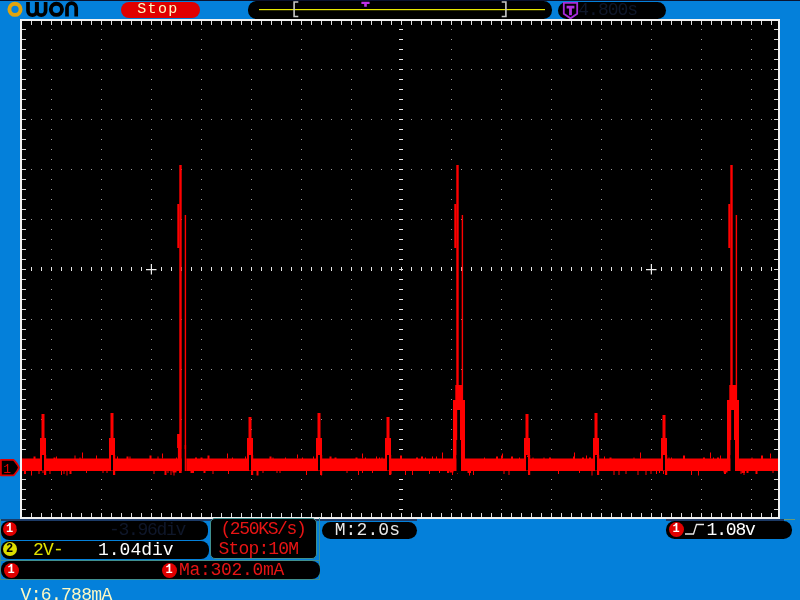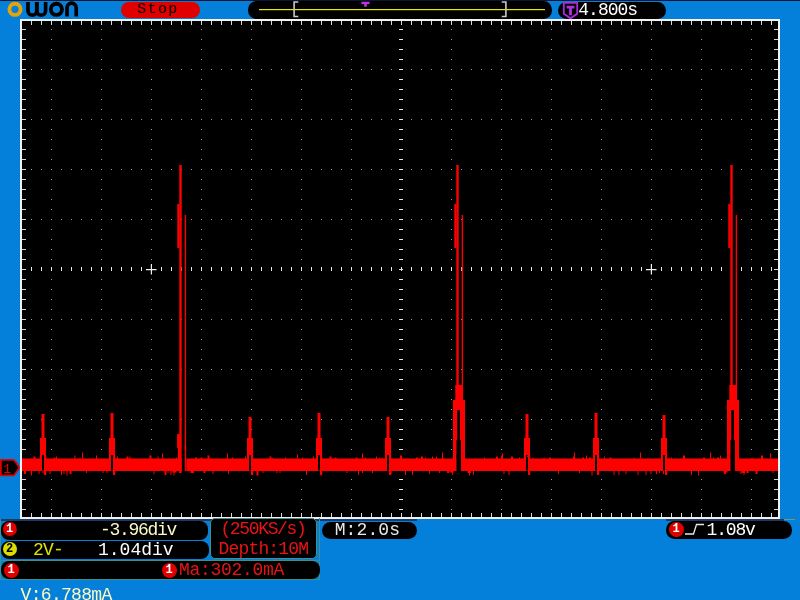--- a/index.html
+++ b/index.html
@@ -12,36 +12,36 @@
 
 <svg class="abs" style="left:0;top:0" width="90" height="20" viewBox="0 0 90 20">
   <circle cx="15" cy="9.3" r="5.6" fill="none" stroke="#e2a40e" stroke-width="3.9"></circle>
   <path d="M28,2 V10.8 a4.4,4.4 0 0 0 8.8,0 V2" fill="none" stroke="#000" stroke-width="3.7"></path>
   <path d="M36.8,2 V10.8 a4.4,4.4 0 0 0 8.8,0 V2" fill="none" stroke="#000" stroke-width="3.7"></path>
   <circle cx="56.4" cy="9.3" r="5.6" fill="none" stroke="#000" stroke-width="3.9"></circle>
   <path d="M67,16.6 V7.8 a4.6,4.6 0 0 1 9.2,0 V16.6" fill="none" stroke="#000" stroke-width="3.7"></path>
 </svg>
 
 <div class="abs" style="left:121px;top:2px;width:79px;height:16px;background:#e00000;border-radius:8px"></div>
-<div class="t" style="left:137.3px;top:1px;font-size:15px;line-height:17px;color:#000000;letter-spacing:1.3px">Stop</div>
+<div class="t" style="left:137.3px;top:1px;font-size:15px;line-height:17px;color:#fef9c3;letter-spacing:1.3px">Stop</div>
 
 <div class="abs" style="left:248px;top:1px;width:304px;height:18px;background:#000;border-radius:8.5px"></div>
 <svg class="abs" style="left:248px;top:0" width="304" height="20" viewBox="0 0 304 20">
   <rect x="11" y="9" width="286" height="1.2" fill="#e8e800"></rect>
   <path d="M45.3,1.2h5v1.6h-3.4v12.9h3.4v1.6h-5z" fill="#c8c8c8"></path>
   <path d="M258.7,1.2h-5v1.6h3.4v12.9h-3.4v1.6h5z" fill="#c8c8c8"></path>
   <path d="M113.4,1.8h8.2v2.1h-2.8v2.8h-2.6V3.9h-2.8z" fill="#c030e8"></path>
 </svg>
 
 <div class="abs" style="left:558px;top:2px;width:108px;height:16.5px;background:#000;border-radius:8.5px"></div>
 <svg class="abs" style="left:558px;top:1px" width="24" height="19" viewBox="0 0 24 19">
   <path d="M5.8,1.8 h13.4 v10.9 l-6.7,4.6 l-6.7,-4.6 z" fill="none" stroke="#a82cdc" stroke-width="1.8"></path>
   <path d="M8.6,4.8 h7.8 v2.7 h-2.5 v6.7 h-2.8 V7.5 H8.6 z" fill="#b030e0"></path>
 </svg>
-<div class="t" style="left:578.3px;top:2px;line-height:17px;color:#ffffff;letter-spacing:-1px">4.800s</div>
+<div class="t" style="left:578.3px;top:2px;line-height:17px;color:#0f172a;letter-spacing:-1px">4.800s</div>
 
 <div class="abs" style="left:20px;top:18.5px;width:756px;height:496.5px;border:2px solid #f2f2f2;background:#000;box-sizing:content-box">
 <svg width="756" height="496" viewBox="0 0 756 496" style="position:absolute;left:0;top:0">
       <path fill="#989898" d="M29,8h1v1h-1zM29,18h1v1h-1zM29,28h1v1h-1zM29,38h1v1h-1zM29,48h1v1h-1zM29,58h1v1h-1zM29,68h1v1h-1zM29,78h1v1h-1zM29,88h1v1h-1zM29,98h1v1h-1zM29,108h1v1h-1zM29,118h1v1h-1zM29,128h1v1h-1zM29,138h1v1h-1zM29,148h1v1h-1zM29,158h1v1h-1zM29,168h1v1h-1zM29,178h1v1h-1zM29,188h1v1h-1zM29,198h1v1h-1zM29,208h1v1h-1zM29,218h1v1h-1zM29,228h1v1h-1zM29,238h1v1h-1zM29,248h1v1h-1zM29,258h1v1h-1zM29,268h1v1h-1zM29,278h1v1h-1zM29,288h1v1h-1zM29,298h1v1h-1zM29,308h1v1h-1zM29,318h1v1h-1zM29,328h1v1h-1zM29,338h1v1h-1zM29,348h1v1h-1zM29,358h1v1h-1zM29,368h1v1h-1zM29,378h1v1h-1zM29,388h1v1h-1zM29,398h1v1h-1zM29,408h1v1h-1zM29,418h1v1h-1zM29,428h1v1h-1zM29,438h1v1h-1zM29,448h1v1h-1zM29,458h1v1h-1zM29,468h1v1h-1zM29,478h1v1h-1zM29,488h1v1h-1zM79,8h1v1h-1zM79,18h1v1h-1zM79,28h1v1h-1zM79,38h1v1h-1zM79,48h1v1h-1zM79,58h1v1h-1zM79,68h1v1h-1zM79,78h1v1h-1zM79,88h1v1h-1zM79,98h1v1h-1zM79,108h1v1h-1zM79,118h1v1h-1zM79,128h1v1h-1zM79,138h1v1h-1zM79,148h1v1h-1zM79,158h1v1h-1zM79,168h1v1h-1zM79,178h1v1h-1zM79,188h1v1h-1zM79,198h1v1h-1zM79,208h1v1h-1zM79,218h1v1h-1zM79,228h1v1h-1zM79,238h1v1h-1zM79,248h1v1h-1zM79,258h1v1h-1zM79,268h1v1h-1zM79,278h1v1h-1zM79,288h1v1h-1zM79,298h1v1h-1zM79,308h1v1h-1zM79,318h1v1h-1zM79,328h1v1h-1zM79,338h1v1h-1zM79,348h1v1h-1zM79,358h1v1h-1zM79,368h1v1h-1zM79,378h1v1h-1zM79,388h1v1h-1zM79,398h1v1h-1zM79,408h1v1h-1zM79,418h1v1h-1zM79,428h1v1h-1zM79,438h1v1h-1zM79,448h1v1h-1zM79,458h1v1h-1zM79,468h1v1h-1zM79,478h1v1h-1zM79,488h1v1h-1zM129,8h1v1h-1zM129,18h1v1h-1zM129,28h1v1h-1zM129,38h1v1h-1zM129,48h1v1h-1zM129,58h1v1h-1zM129,68h1v1h-1zM129,78h1v1h-1zM129,88h1v1h-1zM129,98h1v1h-1zM129,108h1v1h-1zM129,118h1v1h-1zM129,128h1v1h-1zM129,138h1v1h-1zM129,148h1v1h-1zM129,158h1v1h-1zM129,168h1v1h-1zM129,178h1v1h-1zM129,188h1v1h-1zM129,198h1v1h-1zM129,208h1v1h-1zM129,218h1v1h-1zM129,228h1v1h-1zM129,238h1v1h-1zM129,248h1v1h-1zM129,258h1v1h-1zM129,268h1v1h-1zM129,278h1v1h-1zM129,288h1v1h-1zM129,298h1v1h-1zM129,308h1v1h-1zM129,318h1v1h-1zM129,328h1v1h-1zM129,338h1v1h-1zM129,348h1v1h-1zM129,358h1v1h-1zM129,368h1v1h-1zM129,378h1v1h-1zM129,388h1v1h-1zM129,398h1v1h-1zM129,408h1v1h-1zM129,418h1v1h-1zM129,428h1v1h-1zM129,438h1v1h-1zM129,448h1v1h-1zM129,458h1v1h-1zM129,468h1v1h-1zM129,478h1v1h-1zM129,488h1v1h-1zM179,8h1v1h-1zM179,18h1v1h-1zM179,28h1v1h-1zM179,38h1v1h-1zM179,48h1v1h-1zM179,58h1v1h-1zM179,68h1v1h-1zM179,78h1v1h-1zM179,88h1v1h-1zM179,98h1v1h-1zM179,108h1v1h-1zM179,118h1v1h-1zM179,128h1v1h-1zM179,138h1v1h-1zM179,148h1v1h-1zM179,158h1v1h-1zM179,168h1v1h-1zM179,178h1v1h-1zM179,188h1v1h-1zM179,198h1v1h-1zM179,208h1v1h-1zM179,218h1v1h-1zM179,228h1v1h-1zM179,238h1v1h-1zM179,248h1v1h-1zM179,258h1v1h-1zM179,268h1v1h-1zM179,278h1v1h-1zM179,288h1v1h-1zM179,298h1v1h-1zM179,308h1v1h-1zM179,318h1v1h-1zM179,328h1v1h-1zM179,338h1v1h-1zM179,348h1v1h-1zM179,358h1v1h-1zM179,368h1v1h-1zM179,378h1v1h-1zM179,388h1v1h-1zM179,398h1v1h-1zM179,408h1v1h-1zM179,418h1v1h-1zM179,428h1v1h-1zM179,438h1v1h-1zM179,448h1v1h-1zM179,458h1v1h-1zM179,468h1v1h-1zM179,478h1v1h-1zM179,488h1v1h-1zM229,8h1v1h-1zM229,18h1v1h-1zM229,28h1v1h-1zM229,38h1v1h-1zM229,48h1v1h-1zM229,58h1v1h-1zM229,68h1v1h-1zM229,78h1v1h-1zM229,88h1v1h-1zM229,98h1v1h-1zM229,108h1v1h-1zM229,118h1v1h-1zM229,128h1v1h-1zM229,138h1v1h-1zM229,148h1v1h-1zM229,158h1v1h-1zM229,168h1v1h-1zM229,178h1v1h-1zM229,188h1v1h-1zM229,198h1v1h-1zM229,208h1v1h-1zM229,218h1v1h-1zM229,228h1v1h-1zM229,238h1v1h-1zM229,248h1v1h-1zM229,258h1v1h-1zM229,268h1v1h-1zM229,278h1v1h-1zM229,288h1v1h-1zM229,298h1v1h-1zM229,308h1v1h-1zM229,318h1v1h-1zM229,328h1v1h-1zM229,338h1v1h-1zM229,348h1v1h-1zM229,358h1v1h-1zM229,368h1v1h-1zM229,378h1v1h-1zM229,388h1v1h-1zM229,398h1v1h-1zM229,408h1v1h-1zM229,418h1v1h-1zM229,428h1v1h-1zM229,438h1v1h-1zM229,448h1v1h-1zM229,458h1v1h-1zM229,468h1v1h-1zM229,478h1v1h-1zM229,488h1v1h-1zM279,8h1v1h-1zM279,18h1v1h-1zM279,28h1v1h-1zM279,38h1v1h-1zM279,48h1v1h-1zM279,58h1v1h-1zM279,68h1v1h-1zM279,78h1v1h-1zM279,88h1v1h-1zM279,98h1v1h-1zM279,108h1v1h-1zM279,118h1v1h-1zM279,128h1v1h-1zM279,138h1v1h-1zM279,148h1v1h-1zM279,158h1v1h-1zM279,168h1v1h-1zM279,178h1v1h-1zM279,188h1v1h-1zM279,198h1v1h-1zM279,208h1v1h-1zM279,218h1v1h-1zM279,228h1v1h-1zM279,238h1v1h-1zM279,248h1v1h-1zM279,258h1v1h-1zM279,268h1v1h-1zM279,278h1v1h-1zM279,288h1v1h-1zM279,298h1v1h-1zM279,308h1v1h-1zM279,318h1v1h-1zM279,328h1v1h-1zM279,338h1v1h-1zM279,348h1v1h-1zM279,358h1v1h-1zM279,368h1v1h-1zM279,378h1v1h-1zM279,388h1v1h-1zM279,398h1v1h-1zM279,408h1v1h-1zM279,418h1v1h-1zM279,428h1v1h-1zM279,438h1v1h-1zM279,448h1v1h-1zM279,458h1v1h-1zM279,468h1v1h-1zM279,478h1v1h-1zM279,488h1v1h-1zM329,8h1v1h-1zM329,18h1v1h-1zM329,28h1v1h-1zM329,38h1v1h-1zM329,48h1v1h-1zM329,58h1v1h-1zM329,68h1v1h-1zM329,78h1v1h-1zM329,88h1v1h-1zM329,98h1v1h-1zM329,108h1v1h-1zM329,118h1v1h-1zM329,128h1v1h-1zM329,138h1v1h-1zM329,148h1v1h-1zM329,158h1v1h-1zM329,168h1v1h-1zM329,178h1v1h-1zM329,188h1v1h-1zM329,198h1v1h-1zM329,208h1v1h-1zM329,218h1v1h-1zM329,228h1v1h-1zM329,238h1v1h-1zM329,248h1v1h-1zM329,258h1v1h-1zM329,268h1v1h-1zM329,278h1v1h-1zM329,288h1v1h-1zM329,298h1v1h-1zM329,308h1v1h-1zM329,318h1v1h-1zM329,328h1v1h-1zM329,338h1v1h-1zM329,348h1v1h-1zM329,358h1v1h-1zM329,368h1v1h-1zM329,378h1v1h-1zM329,388h1v1h-1zM329,398h1v1h-1zM329,408h1v1h-1zM329,418h1v1h-1zM329,428h1v1h-1zM329,438h1v1h-1zM329,448h1v1h-1zM329,458h1v1h-1zM329,468h1v1h-1zM329,478h1v1h-1zM329,488h1v1h-1zM379,8h1v1h-1zM379,18h1v1h-1zM379,28h1v1h-1zM379,38h1v1h-1zM379,48h1v1h-1zM379,58h1v1h-1zM379,68h1v1h-1zM379,78h1v1h-1zM379,88h1v1h-1zM379,98h1v1h-1zM379,108h1v1h-1zM379,118h1v1h-1zM379,128h1v1h-1zM379,138h1v1h-1zM379,148h1v1h-1zM379,158h1v1h-1zM379,168h1v1h-1zM379,178h1v1h-1zM379,188h1v1h-1zM379,198h1v1h-1zM379,208h1v1h-1zM379,218h1v1h-1zM379,228h1v1h-1zM379,238h1v1h-1zM379,248h1v1h-1zM379,258h1v1h-1zM379,268h1v1h-1zM379,278h1v1h-1zM379,288h1v1h-1zM379,298h1v1h-1zM379,308h1v1h-1zM379,318h1v1h-1zM379,328h1v1h-1zM379,338h1v1h-1zM379,348h1v1h-1zM379,358h1v1h-1zM379,368h1v1h-1zM379,378h1v1h-1zM379,388h1v1h-1zM379,398h1v1h-1zM379,408h1v1h-1zM379,418h1v1h-1zM379,428h1v1h-1zM379,438h1v1h-1zM379,448h1v1h-1zM379,458h1v1h-1zM379,468h1v1h-1zM379,478h1v1h-1zM379,488h1v1h-1zM429,8h1v1h-1zM429,18h1v1h-1zM429,28h1v1h-1zM429,38h1v1h-1zM429,48h1v1h-1zM429,58h1v1h-1zM429,68h1v1h-1zM429,78h1v1h-1zM429,88h1v1h-1zM429,98h1v1h-1zM429,108h1v1h-1zM429,118h1v1h-1zM429,128h1v1h-1zM429,138h1v1h-1zM429,148h1v1h-1zM429,158h1v1h-1zM429,168h1v1h-1zM429,178h1v1h-1zM429,188h1v1h-1zM429,198h1v1h-1zM429,208h1v1h-1zM429,218h1v1h-1zM429,228h1v1h-1zM429,238h1v1h-1zM429,248h1v1h-1zM429,258h1v1h-1zM429,268h1v1h-1zM429,278h1v1h-1zM429,288h1v1h-1zM429,298h1v1h-1zM429,308h1v1h-1zM429,318h1v1h-1zM429,328h1v1h-1zM429,338h1v1h-1zM429,348h1v1h-1zM429,358h1v1h-1zM429,368h1v1h-1zM429,378h1v1h-1zM429,388h1v1h-1zM429,398h1v1h-1zM429,408h1v1h-1zM429,418h1v1h-1zM429,428h1v1h-1zM429,438h1v1h-1zM429,448h1v1h-1zM429,458h1v1h-1zM429,468h1v1h-1zM429,478h1v1h-1zM429,488h1v1h-1zM479,8h1v1h-1zM479,18h1v1h-1zM479,28h1v1h-1zM479,38h1v1h-1zM479,48h1v1h-1zM479,58h1v1h-1zM479,68h1v1h-1zM479,78h1v1h-1zM479,88h1v1h-1zM479,98h1v1h-1zM479,108h1v1h-1zM479,118h1v1h-1zM479,128h1v1h-1zM479,138h1v1h-1zM479,148h1v1h-1zM479,158h1v1h-1zM479,168h1v1h-1zM479,178h1v1h-1zM479,188h1v1h-1zM479,198h1v1h-1zM479,208h1v1h-1zM479,218h1v1h-1zM479,228h1v1h-1zM479,238h1v1h-1zM479,248h1v1h-1zM479,258h1v1h-1zM479,268h1v1h-1zM479,278h1v1h-1zM479,288h1v1h-1zM479,298h1v1h-1zM479,308h1v1h-1zM479,318h1v1h-1zM479,328h1v1h-1zM479,338h1v1h-1zM479,348h1v1h-1zM479,358h1v1h-1zM479,368h1v1h-1zM479,378h1v1h-1zM479,388h1v1h-1zM479,398h1v1h-1zM479,408h1v1h-1zM479,418h1v1h-1zM479,428h1v1h-1zM479,438h1v1h-1zM479,448h1v1h-1zM479,458h1v1h-1zM479,468h1v1h-1zM479,478h1v1h-1zM479,488h1v1h-1zM529,8h1v1h-1zM529,18h1v1h-1zM529,28h1v1h-1zM529,38h1v1h-1zM529,48h1v1h-1zM529,58h1v1h-1zM529,68h1v1h-1zM529,78h1v1h-1zM529,88h1v1h-1zM529,98h1v1h-1zM529,108h1v1h-1zM529,118h1v1h-1zM529,128h1v1h-1zM529,138h1v1h-1zM529,148h1v1h-1zM529,158h1v1h-1zM529,168h1v1h-1zM529,178h1v1h-1zM529,188h1v1h-1zM529,198h1v1h-1zM529,208h1v1h-1zM529,218h1v1h-1zM529,228h1v1h-1zM529,238h1v1h-1zM529,248h1v1h-1zM529,258h1v1h-1zM529,268h1v1h-1zM529,278h1v1h-1zM529,288h1v1h-1zM529,298h1v1h-1zM529,308h1v1h-1zM529,318h1v1h-1zM529,328h1v1h-1zM529,338h1v1h-1zM529,348h1v1h-1zM529,358h1v1h-1zM529,368h1v1h-1zM529,378h1v1h-1zM529,388h1v1h-1zM529,398h1v1h-1zM529,408h1v1h-1zM529,418h1v1h-1zM529,428h1v1h-1zM529,438h1v1h-1zM529,448h1v1h-1zM529,458h1v1h-1zM529,468h1v1h-1zM529,478h1v1h-1zM529,488h1v1h-1zM579,8h1v1h-1zM579,18h1v1h-1zM579,28h1v1h-1zM579,38h1v1h-1zM579,48h1v1h-1zM579,58h1v1h-1zM579,68h1v1h-1zM579,78h1v1h-1zM579,88h1v1h-1zM579,98h1v1h-1zM579,108h1v1h-1zM579,118h1v1h-1zM579,128h1v1h-1zM579,138h1v1h-1zM579,148h1v1h-1zM579,158h1v1h-1zM579,168h1v1h-1zM579,178h1v1h-1zM579,188h1v1h-1zM579,198h1v1h-1zM579,208h1v1h-1zM579,218h1v1h-1zM579,228h1v1h-1zM579,238h1v1h-1zM579,248h1v1h-1zM579,258h1v1h-1zM579,268h1v1h-1zM579,278h1v1h-1zM579,288h1v1h-1zM579,298h1v1h-1zM579,308h1v1h-1zM579,318h1v1h-1zM579,328h1v1h-1zM579,338h1v1h-1zM579,348h1v1h-1zM579,358h1v1h-1zM579,368h1v1h-1zM579,378h1v1h-1zM579,388h1v1h-1zM579,398h1v1h-1zM579,408h1v1h-1zM579,418h1v1h-1zM579,428h1v1h-1zM579,438h1v1h-1zM579,448h1v1h-1zM579,458h1v1h-1zM579,468h1v1h-1zM579,478h1v1h-1zM579,488h1v1h-1zM629,8h1v1h-1zM629,18h1v1h-1zM629,28h1v1h-1zM629,38h1v1h-1zM629,48h1v1h-1zM629,58h1v1h-1zM629,68h1v1h-1zM629,78h1v1h-1zM629,88h1v1h-1zM629,98h1v1h-1zM629,108h1v1h-1zM629,118h1v1h-1zM629,128h1v1h-1zM629,138h1v1h-1zM629,148h1v1h-1zM629,158h1v1h-1zM629,168h1v1h-1zM629,178h1v1h-1zM629,188h1v1h-1zM629,198h1v1h-1zM629,208h1v1h-1zM629,218h1v1h-1zM629,228h1v1h-1zM629,238h1v1h-1zM629,248h1v1h-1zM629,258h1v1h-1zM629,268h1v1h-1zM629,278h1v1h-1zM629,288h1v1h-1zM629,298h1v1h-1zM629,308h1v1h-1zM629,318h1v1h-1zM629,328h1v1h-1zM629,338h1v1h-1zM629,348h1v1h-1zM629,358h1v1h-1zM629,368h1v1h-1zM629,378h1v1h-1zM629,388h1v1h-1zM629,398h1v1h-1zM629,408h1v1h-1zM629,418h1v1h-1zM629,428h1v1h-1zM629,438h1v1h-1zM629,448h1v1h-1zM629,458h1v1h-1zM629,468h1v1h-1zM629,478h1v1h-1zM629,488h1v1h-1zM679,8h1v1h-1zM679,18h1v1h-1zM679,28h1v1h-1zM679,38h1v1h-1zM679,48h1v1h-1zM679,58h1v1h-1zM679,68h1v1h-1zM679,78h1v1h-1zM679,88h1v1h-1zM679,98h1v1h-1zM679,108h1v1h-1zM679,118h1v1h-1zM679,128h1v1h-1zM679,138h1v1h-1zM679,148h1v1h-1zM679,158h1v1h-1zM679,168h1v1h-1zM679,178h1v1h-1zM679,188h1v1h-1zM679,198h1v1h-1zM679,208h1v1h-1zM679,218h1v1h-1zM679,228h1v1h-1zM679,238h1v1h-1zM679,248h1v1h-1zM679,258h1v1h-1zM679,268h1v1h-1zM679,278h1v1h-1zM679,288h1v1h-1zM679,298h1v1h-1zM679,308h1v1h-1zM679,318h1v1h-1zM679,328h1v1h-1zM679,338h1v1h-1zM679,348h1v1h-1zM679,358h1v1h-1zM679,368h1v1h-1zM679,378h1v1h-1zM679,388h1v1h-1zM679,398h1v1h-1zM679,408h1v1h-1zM679,418h1v1h-1zM679,428h1v1h-1zM679,438h1v1h-1zM679,448h1v1h-1zM679,458h1v1h-1zM679,468h1v1h-1zM679,478h1v1h-1zM679,488h1v1h-1zM729,8h1v1h-1zM729,18h1v1h-1zM729,28h1v1h-1zM729,38h1v1h-1zM729,48h1v1h-1zM729,58h1v1h-1zM729,68h1v1h-1zM729,78h1v1h-1zM729,88h1v1h-1zM729,98h1v1h-1zM729,108h1v1h-1zM729,118h1v1h-1zM729,128h1v1h-1zM729,138h1v1h-1zM729,148h1v1h-1zM729,158h1v1h-1zM729,168h1v1h-1zM729,178h1v1h-1zM729,188h1v1h-1zM729,198h1v1h-1zM729,208h1v1h-1zM729,218h1v1h-1zM729,228h1v1h-1zM729,238h1v1h-1zM729,248h1v1h-1zM729,258h1v1h-1zM729,268h1v1h-1zM729,278h1v1h-1zM729,288h1v1h-1zM729,298h1v1h-1zM729,308h1v1h-1zM729,318h1v1h-1zM729,328h1v1h-1zM729,338h1v1h-1zM729,348h1v1h-1zM729,358h1v1h-1zM729,368h1v1h-1zM729,378h1v1h-1zM729,388h1v1h-1zM729,398h1v1h-1zM729,408h1v1h-1zM729,418h1v1h-1zM729,428h1v1h-1zM729,438h1v1h-1zM729,448h1v1h-1zM729,458h1v1h-1zM729,468h1v1h-1zM729,478h1v1h-1zM729,488h1v1h-1zM9,48h1v1h-1zM19,48h1v1h-1zM29,48h1v1h-1zM39,48h1v1h-1zM49,48h1v1h-1zM59,48h1v1h-1zM69,48h1v1h-1zM79,48h1v1h-1zM89,48h1v1h-1zM99,48h1v1h-1zM109,48h1v1h-1zM119,48h1v1h-1zM129,48h1v1h-1zM139,48h1v1h-1zM149,48h1v1h-1zM159,48h1v1h-1zM169,48h1v1h-1zM179,48h1v1h-1zM189,48h1v1h-1zM199,48h1v1h-1zM209,48h1v1h-1zM219,48h1v1h-1zM229,48h1v1h-1zM239,48h1v1h-1zM249,48h1v1h-1zM259,48h1v1h-1zM269,48h1v1h-1zM279,48h1v1h-1zM289,48h1v1h-1zM299,48h1v1h-1zM309,48h1v1h-1zM319,48h1v1h-1zM329,48h1v1h-1zM339,48h1v1h-1zM349,48h1v1h-1zM359,48h1v1h-1zM369,48h1v1h-1zM379,48h1v1h-1zM389,48h1v1h-1zM399,48h1v1h-1zM409,48h1v1h-1zM419,48h1v1h-1zM429,48h1v1h-1zM439,48h1v1h-1zM449,48h1v1h-1zM459,48h1v1h-1zM469,48h1v1h-1zM479,48h1v1h-1zM489,48h1v1h-1zM499,48h1v1h-1zM509,48h1v1h-1zM519,48h1v1h-1zM529,48h1v1h-1zM539,48h1v1h-1zM549,48h1v1h-1zM559,48h1v1h-1zM569,48h1v1h-1zM579,48h1v1h-1zM589,48h1v1h-1zM599,48h1v1h-1zM609,48h1v1h-1zM619,48h1v1h-1zM629,48h1v1h-1zM639,48h1v1h-1zM649,48h1v1h-1zM659,48h1v1h-1zM669,48h1v1h-1zM679,48h1v1h-1zM689,48h1v1h-1zM699,48h1v1h-1zM709,48h1v1h-1zM719,48h1v1h-1zM729,48h1v1h-1zM739,48h1v1h-1zM749,48h1v1h-1zM9,98h1v1h-1zM19,98h1v1h-1zM29,98h1v1h-1zM39,98h1v1h-1zM49,98h1v1h-1zM59,98h1v1h-1zM69,98h1v1h-1zM79,98h1v1h-1zM89,98h1v1h-1zM99,98h1v1h-1zM109,98h1v1h-1zM119,98h1v1h-1zM129,98h1v1h-1zM139,98h1v1h-1zM149,98h1v1h-1zM159,98h1v1h-1zM169,98h1v1h-1zM179,98h1v1h-1zM189,98h1v1h-1zM199,98h1v1h-1zM209,98h1v1h-1zM219,98h1v1h-1zM229,98h1v1h-1zM239,98h1v1h-1zM249,98h1v1h-1zM259,98h1v1h-1zM269,98h1v1h-1zM279,98h1v1h-1zM289,98h1v1h-1zM299,98h1v1h-1zM309,98h1v1h-1zM319,98h1v1h-1zM329,98h1v1h-1zM339,98h1v1h-1zM349,98h1v1h-1zM359,98h1v1h-1zM369,98h1v1h-1zM379,98h1v1h-1zM389,98h1v1h-1zM399,98h1v1h-1zM409,98h1v1h-1zM419,98h1v1h-1zM429,98h1v1h-1zM439,98h1v1h-1zM449,98h1v1h-1zM459,98h1v1h-1zM469,98h1v1h-1zM479,98h1v1h-1zM489,98h1v1h-1zM499,98h1v1h-1zM509,98h1v1h-1zM519,98h1v1h-1zM529,98h1v1h-1zM539,98h1v1h-1zM549,98h1v1h-1zM559,98h1v1h-1zM569,98h1v1h-1zM579,98h1v1h-1zM589,98h1v1h-1zM599,98h1v1h-1zM609,98h1v1h-1zM619,98h1v1h-1zM629,98h1v1h-1zM639,98h1v1h-1zM649,98h1v1h-1zM659,98h1v1h-1zM669,98h1v1h-1zM679,98h1v1h-1zM689,98h1v1h-1zM699,98h1v1h-1zM709,98h1v1h-1zM719,98h1v1h-1zM729,98h1v1h-1zM739,98h1v1h-1zM749,98h1v1h-1zM9,148h1v1h-1zM19,148h1v1h-1zM29,148h1v1h-1zM39,148h1v1h-1zM49,148h1v1h-1zM59,148h1v1h-1zM69,148h1v1h-1zM79,148h1v1h-1zM89,148h1v1h-1zM99,148h1v1h-1zM109,148h1v1h-1zM119,148h1v1h-1zM129,148h1v1h-1zM139,148h1v1h-1zM149,148h1v1h-1zM159,148h1v1h-1zM169,148h1v1h-1zM179,148h1v1h-1zM189,148h1v1h-1zM199,148h1v1h-1zM209,148h1v1h-1zM219,148h1v1h-1zM229,148h1v1h-1zM239,148h1v1h-1zM249,148h1v1h-1zM259,148h1v1h-1zM269,148h1v1h-1zM279,148h1v1h-1zM289,148h1v1h-1zM299,148h1v1h-1zM309,148h1v1h-1zM319,148h1v1h-1zM329,148h1v1h-1zM339,148h1v1h-1zM349,148h1v1h-1zM359,148h1v1h-1zM369,148h1v1h-1zM379,148h1v1h-1zM389,148h1v1h-1zM399,148h1v1h-1zM409,148h1v1h-1zM419,148h1v1h-1zM429,148h1v1h-1zM439,148h1v1h-1zM449,148h1v1h-1zM459,148h1v1h-1zM469,148h1v1h-1zM479,148h1v1h-1zM489,148h1v1h-1zM499,148h1v1h-1zM509,148h1v1h-1zM519,148h1v1h-1zM529,148h1v1h-1zM539,148h1v1h-1zM549,148h1v1h-1zM559,148h1v1h-1zM569,148h1v1h-1zM579,148h1v1h-1zM589,148h1v1h-1zM599,148h1v1h-1zM609,148h1v1h-1zM619,148h1v1h-1zM629,148h1v1h-1zM639,148h1v1h-1zM649,148h1v1h-1zM659,148h1v1h-1zM669,148h1v1h-1zM679,148h1v1h-1zM689,148h1v1h-1zM699,148h1v1h-1zM709,148h1v1h-1zM719,148h1v1h-1zM729,148h1v1h-1zM739,148h1v1h-1zM749,148h1v1h-1zM9,198h1v1h-1zM19,198h1v1h-1zM29,198h1v1h-1zM39,198h1v1h-1zM49,198h1v1h-1zM59,198h1v1h-1zM69,198h1v1h-1zM79,198h1v1h-1zM89,198h1v1h-1zM99,198h1v1h-1zM109,198h1v1h-1zM119,198h1v1h-1zM129,198h1v1h-1zM139,198h1v1h-1zM149,198h1v1h-1zM159,198h1v1h-1zM169,198h1v1h-1zM179,198h1v1h-1zM189,198h1v1h-1zM199,198h1v1h-1zM209,198h1v1h-1zM219,198h1v1h-1zM229,198h1v1h-1zM239,198h1v1h-1zM249,198h1v1h-1zM259,198h1v1h-1zM269,198h1v1h-1zM279,198h1v1h-1zM289,198h1v1h-1zM299,198h1v1h-1zM309,198h1v1h-1zM319,198h1v1h-1zM329,198h1v1h-1zM339,198h1v1h-1zM349,198h1v1h-1zM359,198h1v1h-1zM369,198h1v1h-1zM379,198h1v1h-1zM389,198h1v1h-1zM399,198h1v1h-1zM409,198h1v1h-1zM419,198h1v1h-1zM429,198h1v1h-1zM439,198h1v1h-1zM449,198h1v1h-1zM459,198h1v1h-1zM469,198h1v1h-1zM479,198h1v1h-1zM489,198h1v1h-1zM499,198h1v1h-1zM509,198h1v1h-1zM519,198h1v1h-1zM529,198h1v1h-1zM539,198h1v1h-1zM549,198h1v1h-1zM559,198h1v1h-1zM569,198h1v1h-1zM579,198h1v1h-1zM589,198h1v1h-1zM599,198h1v1h-1zM609,198h1v1h-1zM619,198h1v1h-1zM629,198h1v1h-1zM639,198h1v1h-1zM649,198h1v1h-1zM659,198h1v1h-1zM669,198h1v1h-1zM679,198h1v1h-1zM689,198h1v1h-1zM699,198h1v1h-1zM709,198h1v1h-1zM719,198h1v1h-1zM729,198h1v1h-1zM739,198h1v1h-1zM749,198h1v1h-1zM9,298h1v1h-1zM19,298h1v1h-1zM29,298h1v1h-1zM39,298h1v1h-1zM49,298h1v1h-1zM59,298h1v1h-1zM69,298h1v1h-1zM79,298h1v1h-1zM89,298h1v1h-1zM99,298h1v1h-1zM109,298h1v1h-1zM119,298h1v1h-1zM129,298h1v1h-1zM139,298h1v1h-1zM149,298h1v1h-1zM159,298h1v1h-1zM169,298h1v1h-1zM179,298h1v1h-1zM189,298h1v1h-1zM199,298h1v1h-1zM209,298h1v1h-1zM219,298h1v1h-1zM229,298h1v1h-1zM239,298h1v1h-1zM249,298h1v1h-1zM259,298h1v1h-1zM269,298h1v1h-1zM279,298h1v1h-1zM289,298h1v1h-1zM299,298h1v1h-1zM309,298h1v1h-1zM319,298h1v1h-1zM329,298h1v1h-1zM339,298h1v1h-1zM349,298h1v1h-1zM359,298h1v1h-1zM369,298h1v1h-1zM379,298h1v1h-1zM389,298h1v1h-1zM399,298h1v1h-1zM409,298h1v1h-1zM419,298h1v1h-1zM429,298h1v1h-1zM439,298h1v1h-1zM449,298h1v1h-1zM459,298h1v1h-1zM469,298h1v1h-1zM479,298h1v1h-1zM489,298h1v1h-1zM499,298h1v1h-1zM509,298h1v1h-1zM519,298h1v1h-1zM529,298h1v1h-1zM539,298h1v1h-1zM549,298h1v1h-1zM559,298h1v1h-1zM569,298h1v1h-1zM579,298h1v1h-1zM589,298h1v1h-1zM599,298h1v1h-1zM609,298h1v1h-1zM619,298h1v1h-1zM629,298h1v1h-1zM639,298h1v1h-1zM649,298h1v1h-1zM659,298h1v1h-1zM669,298h1v1h-1zM679,298h1v1h-1zM689,298h1v1h-1zM699,298h1v1h-1zM709,298h1v1h-1zM719,298h1v1h-1zM729,298h1v1h-1zM739,298h1v1h-1zM749,298h1v1h-1zM9,348h1v1h-1zM19,348h1v1h-1zM29,348h1v1h-1zM39,348h1v1h-1zM49,348h1v1h-1zM59,348h1v1h-1zM69,348h1v1h-1zM79,348h1v1h-1zM89,348h1v1h-1zM99,348h1v1h-1zM109,348h1v1h-1zM119,348h1v1h-1zM129,348h1v1h-1zM139,348h1v1h-1zM149,348h1v1h-1zM159,348h1v1h-1zM169,348h1v1h-1zM179,348h1v1h-1zM189,348h1v1h-1zM199,348h1v1h-1zM209,348h1v1h-1zM219,348h1v1h-1zM229,348h1v1h-1zM239,348h1v1h-1zM249,348h1v1h-1zM259,348h1v1h-1zM269,348h1v1h-1zM279,348h1v1h-1zM289,348h1v1h-1zM299,348h1v1h-1zM309,348h1v1h-1zM319,348h1v1h-1zM329,348h1v1h-1zM339,348h1v1h-1zM349,348h1v1h-1zM359,348h1v1h-1zM369,348h1v1h-1zM379,348h1v1h-1zM389,348h1v1h-1zM399,348h1v1h-1zM409,348h1v1h-1zM419,348h1v1h-1zM429,348h1v1h-1zM439,348h1v1h-1zM449,348h1v1h-1zM459,348h1v1h-1zM469,348h1v1h-1zM479,348h1v1h-1zM489,348h1v1h-1zM499,348h1v1h-1zM509,348h1v1h-1zM519,348h1v1h-1zM529,348h1v1h-1zM539,348h1v1h-1zM549,348h1v1h-1zM559,348h1v1h-1zM569,348h1v1h-1zM579,348h1v1h-1zM589,348h1v1h-1zM599,348h1v1h-1zM609,348h1v1h-1zM619,348h1v1h-1zM629,348h1v1h-1zM639,348h1v1h-1zM649,348h1v1h-1zM659,348h1v1h-1zM669,348h1v1h-1zM679,348h1v1h-1zM689,348h1v1h-1zM699,348h1v1h-1zM709,348h1v1h-1zM719,348h1v1h-1zM729,348h1v1h-1zM739,348h1v1h-1zM749,348h1v1h-1zM9,398h1v1h-1zM19,398h1v1h-1zM29,398h1v1h-1zM39,398h1v1h-1zM49,398h1v1h-1zM59,398h1v1h-1zM69,398h1v1h-1zM79,398h1v1h-1zM89,398h1v1h-1zM99,398h1v1h-1zM109,398h1v1h-1zM119,398h1v1h-1zM129,398h1v1h-1zM139,398h1v1h-1zM149,398h1v1h-1zM159,398h1v1h-1zM169,398h1v1h-1zM179,398h1v1h-1zM189,398h1v1h-1zM199,398h1v1h-1zM209,398h1v1h-1zM219,398h1v1h-1zM229,398h1v1h-1zM239,398h1v1h-1zM249,398h1v1h-1zM259,398h1v1h-1zM269,398h1v1h-1zM279,398h1v1h-1zM289,398h1v1h-1zM299,398h1v1h-1zM309,398h1v1h-1zM319,398h1v1h-1zM329,398h1v1h-1zM339,398h1v1h-1zM349,398h1v1h-1zM359,398h1v1h-1zM369,398h1v1h-1zM379,398h1v1h-1zM389,398h1v1h-1zM399,398h1v1h-1zM409,398h1v1h-1zM419,398h1v1h-1zM429,398h1v1h-1zM439,398h1v1h-1zM449,398h1v1h-1zM459,398h1v1h-1zM469,398h1v1h-1zM479,398h1v1h-1zM489,398h1v1h-1zM499,398h1v1h-1zM509,398h1v1h-1zM519,398h1v1h-1zM529,398h1v1h-1zM539,398h1v1h-1zM549,398h1v1h-1zM559,398h1v1h-1zM569,398h1v1h-1zM579,398h1v1h-1zM589,398h1v1h-1zM599,398h1v1h-1zM609,398h1v1h-1zM619,398h1v1h-1zM629,398h1v1h-1zM639,398h1v1h-1zM649,398h1v1h-1zM659,398h1v1h-1zM669,398h1v1h-1zM679,398h1v1h-1zM689,398h1v1h-1zM699,398h1v1h-1zM709,398h1v1h-1zM719,398h1v1h-1zM729,398h1v1h-1zM739,398h1v1h-1zM749,398h1v1h-1zM9,448h1v1h-1zM19,448h1v1h-1zM29,448h1v1h-1zM39,448h1v1h-1zM49,448h1v1h-1zM59,448h1v1h-1zM69,448h1v1h-1zM79,448h1v1h-1zM89,448h1v1h-1zM99,448h1v1h-1zM109,448h1v1h-1zM119,448h1v1h-1zM129,448h1v1h-1zM139,448h1v1h-1zM149,448h1v1h-1zM159,448h1v1h-1zM169,448h1v1h-1zM179,448h1v1h-1zM189,448h1v1h-1zM199,448h1v1h-1zM209,448h1v1h-1zM219,448h1v1h-1zM229,448h1v1h-1zM239,448h1v1h-1zM249,448h1v1h-1zM259,448h1v1h-1zM269,448h1v1h-1zM279,448h1v1h-1zM289,448h1v1h-1zM299,448h1v1h-1zM309,448h1v1h-1zM319,448h1v1h-1zM329,448h1v1h-1zM339,448h1v1h-1zM349,448h1v1h-1zM359,448h1v1h-1zM369,448h1v1h-1zM379,448h1v1h-1zM389,448h1v1h-1zM399,448h1v1h-1zM409,448h1v1h-1zM419,448h1v1h-1zM429,448h1v1h-1zM439,448h1v1h-1zM449,448h1v1h-1zM459,448h1v1h-1zM469,448h1v1h-1zM479,448h1v1h-1zM489,448h1v1h-1zM499,448h1v1h-1zM509,448h1v1h-1zM519,448h1v1h-1zM529,448h1v1h-1zM539,448h1v1h-1zM549,448h1v1h-1zM559,448h1v1h-1zM569,448h1v1h-1zM579,448h1v1h-1zM589,448h1v1h-1zM599,448h1v1h-1zM609,448h1v1h-1zM619,448h1v1h-1zM629,448h1v1h-1zM639,448h1v1h-1zM649,448h1v1h-1zM659,448h1v1h-1zM669,448h1v1h-1zM679,448h1v1h-1zM689,448h1v1h-1zM699,448h1v1h-1zM709,448h1v1h-1zM719,448h1v1h-1zM729,448h1v1h-1zM739,448h1v1h-1zM749,448h1v1h-1z"></path>
       <path fill="#e8e8e8" d="M9,246h1v4h-1zM19,246h1v4h-1zM29,246h1v4h-1zM39,246h1v4h-1zM49,246h1v4h-1zM59,246h1v4h-1zM69,246h1v4h-1zM79,246h1v4h-1zM89,246h1v4h-1zM99,246h1v4h-1zM109,246h1v4h-1zM119,246h1v4h-1zM129,246h1v4h-1zM139,246h1v4h-1zM149,246h1v4h-1zM159,246h1v4h-1zM169,246h1v4h-1zM179,246h1v4h-1zM189,246h1v4h-1zM199,246h1v4h-1zM209,246h1v4h-1zM219,246h1v4h-1zM229,246h1v4h-1zM239,246h1v4h-1zM249,246h1v4h-1zM259,246h1v4h-1zM269,246h1v4h-1zM279,246h1v4h-1zM289,246h1v4h-1zM299,246h1v4h-1zM309,246h1v4h-1zM319,246h1v4h-1zM329,246h1v4h-1zM339,246h1v4h-1zM349,246h1v4h-1zM359,246h1v4h-1zM369,246h1v4h-1zM379,246h1v4h-1zM389,246h1v4h-1zM399,246h1v4h-1zM409,246h1v4h-1zM419,246h1v4h-1zM429,246h1v4h-1zM439,246h1v4h-1zM449,246h1v4h-1zM459,246h1v4h-1zM469,246h1v4h-1zM479,246h1v4h-1zM489,246h1v4h-1zM499,246h1v4h-1zM509,246h1v4h-1zM519,246h1v4h-1zM529,246h1v4h-1zM539,246h1v4h-1zM549,246h1v4h-1zM559,246h1v4h-1zM569,246h1v4h-1zM579,246h1v4h-1zM589,246h1v4h-1zM599,246h1v4h-1zM609,246h1v4h-1zM619,246h1v4h-1zM629,246h1v4h-1zM639,246h1v4h-1zM649,246h1v4h-1zM659,246h1v4h-1zM669,246h1v4h-1zM679,246h1v4h-1zM689,246h1v4h-1zM699,246h1v4h-1zM709,246h1v4h-1zM719,246h1v4h-1zM729,246h1v4h-1zM739,246h1v4h-1zM749,246h1v4h-1zM377,8h4v1h-4zM377,18h4v1h-4zM377,28h4v1h-4zM377,38h4v1h-4zM377,48h4v1h-4zM377,58h4v1h-4zM377,68h4v1h-4zM377,78h4v1h-4zM377,88h4v1h-4zM377,98h4v1h-4zM377,108h4v1h-4zM377,118h4v1h-4zM377,128h4v1h-4zM377,138h4v1h-4zM377,148h4v1h-4zM377,158h4v1h-4zM377,168h4v1h-4zM377,178h4v1h-4zM377,188h4v1h-4zM377,198h4v1h-4zM377,208h4v1h-4zM377,218h4v1h-4zM377,228h4v1h-4zM377,238h4v1h-4zM377,248h4v1h-4zM377,258h4v1h-4zM377,268h4v1h-4zM377,278h4v1h-4zM377,288h4v1h-4zM377,298h4v1h-4zM377,308h4v1h-4zM377,318h4v1h-4zM377,328h4v1h-4zM377,338h4v1h-4zM377,348h4v1h-4zM377,358h4v1h-4zM377,368h4v1h-4zM377,378h4v1h-4zM377,388h4v1h-4zM377,398h4v1h-4zM377,408h4v1h-4zM377,418h4v1h-4zM377,428h4v1h-4zM377,438h4v1h-4zM377,448h4v1h-4zM377,458h4v1h-4zM377,468h4v1h-4zM377,478h4v1h-4zM377,488h4v1h-4z"></path>
       <path fill="#efefef" d="M124,248h10.5v1.2h-10.5z M128.8,243h1.2v10.5h-1.2zM624,248h10.5v1.2h-10.5z M628.8,243h1.2v10.5h-1.2z"></path>
       <path fill="#d8d8d8" d="M9,0h1v4h-1zM9,492h1v4h-1zM19,0h1v4h-1zM19,492h1v4h-1zM29,0h1v4h-1zM29,492h1v4h-1zM39,0h1v4h-1zM39,492h1v4h-1zM49,0h1v4h-1zM49,492h1v4h-1zM59,0h1v4h-1zM59,492h1v4h-1zM69,0h1v4h-1zM69,492h1v4h-1zM79,0h1v4h-1zM79,492h1v4h-1zM89,0h1v4h-1zM89,492h1v4h-1zM99,0h1v4h-1zM99,492h1v4h-1zM109,0h1v4h-1zM109,492h1v4h-1zM119,0h1v4h-1zM119,492h1v4h-1zM129,0h1v4h-1zM129,492h1v4h-1zM139,0h1v4h-1zM139,492h1v4h-1zM149,0h1v4h-1zM149,492h1v4h-1zM159,0h1v4h-1zM159,492h1v4h-1zM169,0h1v4h-1zM169,492h1v4h-1zM179,0h1v4h-1zM179,492h1v4h-1zM189,0h1v4h-1zM189,492h1v4h-1zM199,0h1v4h-1zM199,492h1v4h-1zM209,0h1v4h-1zM209,492h1v4h-1zM219,0h1v4h-1zM219,492h1v4h-1zM229,0h1v4h-1zM229,492h1v4h-1zM239,0h1v4h-1zM239,492h1v4h-1zM249,0h1v4h-1zM249,492h1v4h-1zM259,0h1v4h-1zM259,492h1v4h-1zM269,0h1v4h-1zM269,492h1v4h-1zM279,0h1v4h-1zM279,492h1v4h-1zM289,0h1v4h-1zM289,492h1v4h-1zM299,0h1v4h-1zM299,492h1v4h-1zM309,0h1v4h-1zM309,492h1v4h-1zM319,0h1v4h-1zM319,492h1v4h-1zM329,0h1v4h-1zM329,492h1v4h-1zM339,0h1v4h-1zM339,492h1v4h-1zM349,0h1v4h-1zM349,492h1v4h-1zM359,0h1v4h-1zM359,492h1v4h-1zM369,0h1v4h-1zM369,492h1v4h-1zM379,0h1v4h-1zM379,492h1v4h-1zM389,0h1v4h-1zM389,492h1v4h-1zM399,0h1v4h-1zM399,492h1v4h-1zM409,0h1v4h-1zM409,492h1v4h-1zM419,0h1v4h-1zM419,492h1v4h-1zM429,0h1v4h-1zM429,492h1v4h-1zM439,0h1v4h-1zM439,492h1v4h-1zM449,0h1v4h-1zM449,492h1v4h-1zM459,0h1v4h-1zM459,492h1v4h-1zM469,0h1v4h-1zM469,492h1v4h-1zM479,0h1v4h-1zM479,492h1v4h-1zM489,0h1v4h-1zM489,492h1v4h-1zM499,0h1v4h-1zM499,492h1v4h-1zM509,0h1v4h-1zM509,492h1v4h-1zM519,0h1v4h-1zM519,492h1v4h-1zM529,0h1v4h-1zM529,492h1v4h-1zM539,0h1v4h-1zM539,492h1v4h-1zM549,0h1v4h-1zM549,492h1v4h-1zM559,0h1v4h-1zM559,492h1v4h-1zM569,0h1v4h-1zM569,492h1v4h-1zM579,0h1v4h-1zM579,492h1v4h-1zM589,0h1v4h-1zM589,492h1v4h-1zM599,0h1v4h-1zM599,492h1v4h-1zM609,0h1v4h-1zM609,492h1v4h-1zM619,0h1v4h-1zM619,492h1v4h-1zM629,0h1v4h-1zM629,492h1v4h-1zM639,0h1v4h-1zM639,492h1v4h-1zM649,0h1v4h-1zM649,492h1v4h-1zM659,0h1v4h-1zM659,492h1v4h-1zM669,0h1v4h-1zM669,492h1v4h-1zM679,0h1v4h-1zM679,492h1v4h-1zM689,0h1v4h-1zM689,492h1v4h-1zM699,0h1v4h-1zM699,492h1v4h-1zM709,0h1v4h-1zM709,492h1v4h-1zM719,0h1v4h-1zM719,492h1v4h-1zM729,0h1v4h-1zM729,492h1v4h-1zM739,0h1v4h-1zM739,492h1v4h-1zM749,0h1v4h-1zM749,492h1v4h-1zM0,8h4v1h-4zM752,8h4v1h-4zM0,18h4v1h-4zM752,18h4v1h-4zM0,28h4v1h-4zM752,28h4v1h-4zM0,38h4v1h-4zM752,38h4v1h-4zM0,48h4v1h-4zM752,48h4v1h-4zM0,58h4v1h-4zM752,58h4v1h-4zM0,68h4v1h-4zM752,68h4v1h-4zM0,78h4v1h-4zM752,78h4v1h-4zM0,88h4v1h-4zM752,88h4v1h-4zM0,98h4v1h-4zM752,98h4v1h-4zM0,108h4v1h-4zM752,108h4v1h-4zM0,118h4v1h-4zM752,118h4v1h-4zM0,128h4v1h-4zM752,128h4v1h-4zM0,138h4v1h-4zM752,138h4v1h-4zM0,148h4v1h-4zM752,148h4v1h-4zM0,158h4v1h-4zM752,158h4v1h-4zM0,168h4v1h-4zM752,168h4v1h-4zM0,178h4v1h-4zM752,178h4v1h-4zM0,188h4v1h-4zM752,188h4v1h-4zM0,198h4v1h-4zM752,198h4v1h-4zM0,208h4v1h-4zM752,208h4v1h-4zM0,218h4v1h-4zM752,218h4v1h-4zM0,228h4v1h-4zM752,228h4v1h-4zM0,238h4v1h-4zM752,238h4v1h-4zM0,248h4v1h-4zM752,248h4v1h-4zM0,258h4v1h-4zM752,258h4v1h-4zM0,268h4v1h-4zM752,268h4v1h-4zM0,278h4v1h-4zM752,278h4v1h-4zM0,288h4v1h-4zM752,288h4v1h-4zM0,298h4v1h-4zM752,298h4v1h-4zM0,308h4v1h-4zM752,308h4v1h-4zM0,318h4v1h-4zM752,318h4v1h-4zM0,328h4v1h-4zM752,328h4v1h-4zM0,338h4v1h-4zM752,338h4v1h-4zM0,348h4v1h-4zM752,348h4v1h-4zM0,358h4v1h-4zM752,358h4v1h-4zM0,368h4v1h-4zM752,368h4v1h-4zM0,378h4v1h-4zM752,378h4v1h-4zM0,388h4v1h-4zM752,388h4v1h-4zM0,398h4v1h-4zM752,398h4v1h-4zM0,408h4v1h-4zM752,408h4v1h-4zM0,418h4v1h-4zM752,418h4v1h-4zM0,428h4v1h-4zM752,428h4v1h-4zM0,438h4v1h-4zM752,438h4v1h-4zM0,448h4v1h-4zM752,448h4v1h-4zM0,458h4v1h-4zM752,458h4v1h-4zM0,468h4v1h-4zM752,468h4v1h-4zM0,478h4v1h-4zM752,478h4v1h-4zM0,488h4v1h-4zM752,488h4v1h-4z"></path>
       <rect x="0" y="437.5" width="756" height="12.5" fill="#ff0000"></rect>
       <path fill="#ff0000" d="M2.0,449h2v4h-2zM9.0,449h1v5.5h-1zM11.5,435.5h2v3h-2zM16.5,449h1v4h-1zM20.5,449h1v3h-1zM27.5,449h1v4h-1zM31.5,436.5h2v2h-2zM34.0,435.5h1v3h-1zM39.0,449h1v5h-1zM41.5,449h1v4h-1zM44.5,449h1v5.5h-1zM47.5,449h2v4h-2zM52.5,434.5h1v4h-1zM57.5,436.5h1v2h-1zM64.0,449h1v3h-1zM74.0,434.5h1v4h-1zM80.5,449h1v3h-1zM84.5,449h1v3h-1zM95.0,435.5h1v3h-1zM104.5,435.5h2v3h-2zM107.5,435.5h1v3h-1zM127.5,434.5h2v4h-2zM131.5,449h1v4h-1zM135.5,435.5h1v3h-1zM142.5,449h2v5h-2zM145.5,449h1v3h-1zM148.5,449h1v5h-1zM151.5,449h1v5.5h-1zM154.0,436.5h1v2h-1zM157.0,449h1v3h-1zM160.0,436.5h2v2h-2zM173.0,436.5h2v2h-2zM178.5,436.5h2v2h-2zM181.5,449h2v3h-2zM185.5,434.5h2v4h-2zM190.5,449h1v4h-1zM206.0,449h1v4h-1zM210.0,436.5h1v2h-1zM223.0,435.5h1v3h-1zM229.5,436.5h1v2h-1zM234.5,449h2v5.5h-2zM240.5,449h1v3h-1zM247.5,435.5h2v3h-2zM250.5,436.5h1v2h-1zM254.5,449h1v3h-1zM257.5,449h1v3h-1zM263.0,436.5h1v2h-1zM280.0,436.5h1v2h-1zM284.0,449h1v5h-1zM291.0,435.5h1v3h-1zM296.5,436.5h2v2h-2zM299.0,449h1v5.5h-1zM307.5,435.5h2v3h-2zM312.5,436.5h2v2h-2zM324.5,449h1v3h-1zM333.5,436.5h2v2h-2zM336.0,449h1v5h-1zM340.0,449h1v3h-1zM343.0,436.5h1v2h-1zM350.0,449h1v3h-1zM354.0,435.5h1v3h-1zM357.0,436.5h1v2h-1zM359.5,436.5h1v2h-1zM367.5,449h2v4h-2zM378.0,434.5h2v4h-2zM383.0,449h1v5h-1zM390.0,449h1v5h-1zM394.0,436.5h2v2h-2zM399.0,435.5h2v3h-2zM403.0,436.5h1v2h-1zM407.0,449h1v4h-1zM410.0,435.5h1v3h-1zM414.0,435.5h1v3h-1zM417.0,449h1v3h-1zM420.0,436.5h1v2h-1zM425.0,449h2v3h-2zM430.0,449h1v5h-1zM435.0,449h1v4h-1zM447.0,449h1v5.5h-1zM451.0,449h1v5h-1zM462.0,436.5h1v2h-1zM474.0,435.5h2v3h-2zM479.0,434.5h1v4h-1zM481.5,449h1v4h-1zM486.5,449h1v5h-1zM489.0,435.5h2v3h-2zM497.0,436.5h1v2h-1zM505.0,434.5h1v4h-1zM510.5,436.5h1v2h-1zM521.5,436.5h1v2h-1zM527.0,436.5h2v2h-2zM536.0,449h1v4h-1zM551.0,435.5h2v3h-2zM557.0,449h1v3h-1zM560.0,436.5h2v2h-2zM564.0,434.5h1v4h-1zM567.0,436.5h2v2h-2zM569.5,449h1v5.5h-1zM574.5,435.5h1v3h-1zM582.0,435.5h1v3h-1zM587.5,436.5h2v2h-2zM591.5,449h1v5h-1zM596.5,449h1v5h-1zM603.5,449h1v4h-1zM611.5,436.5h1v2h-1zM615.5,449h1v5h-1zM623.5,449h1v5h-1zM628.5,449h1v4h-1zM634.0,449h1v4h-1zM637.0,449h1v3h-1zM641.0,449h1v4h-1zM646.5,436.5h1v2h-1zM649.0,436.5h1v2h-1zM661.0,434.5h2v4h-2zM669.0,449h1v5h-1zM676.0,449h1v5.5h-1zM681.0,436.5h2v2h-2zM691.0,436.5h1v2h-1zM695.0,436.5h2v2h-2zM698.0,434.5h1v4h-1zM702.0,449h2v4h-2zM705.0,434.5h1v4h-1zM718.5,449h1v4h-1zM721.5,449h1v5h-1zM724.5,449h2v3h-2zM729.5,436.5h1v2h-1zM733.5,449h2v4h-2zM739.0,434.5h2v4h-2zM750.5,449h1v3h-1zM60,431.5h1v6h-1zM140,432.5h1v5h-1zM205,432.5h1v5h-1zM275,433.5h1v4h-1zM340,432.5h1v5h-1zM420,431.5h1v6h-1zM480,432.5h1v5h-1zM552,431.5h1v6h-1zM618,431.5h1v6h-1zM688,431.5h1v6h-1zM748,432.5h1v5h-1z"></path>
       <path fill="#ff0000" d="M19.5,393h3v24h-3zM18,417h6v17h-6zM18,434h2v16h-2zM22,434h2.2v20h-2.2zM88.5,392h3v25h-3zM87,417h6v17h-6zM87,434h2v16h-2zM91,434h2.2v20h-2.2zM226.5,396h3v21h-3zM225,417h6v17h-6zM225,434h2v16h-2zM229,434h2.2v20h-2.2zM295.5,392h3v25h-3zM294,417h6v17h-6zM294,434h2v16h-2zM298,434h2.2v20h-2.2zM364.5,396h3v21h-3zM363,417h6v17h-6zM363,434h2v16h-2zM367,434h2.2v20h-2.2zM503.5,393h3v24h-3zM502,417h6v17h-6zM502,434h2v16h-2zM506,434h2.2v20h-2.2zM572.5,392h3v25h-3zM571,417h6v17h-6zM571,434h2v16h-2zM575,434h2.2v20h-2.2zM640.5,394h3v23h-3zM639,417h6v17h-6zM639,434h2v16h-2zM643,434h2.2v20h-2.2zM155.3,183h1.8v44h-1.8zM157.3,144h2.4v308h-2.4zM162.7,194h1.4v256h-1.4zM155.1,413h2.4v14h-2.4zM155.9,425h1.6v25h-1.6zM150.5,449h4v2.5h-4zM168.5,449h3.5v3h-3.5zM432.3,183h1.8v44h-1.8zM434.3,144h2.4v237h-2.4zM439.7,194h1.4v170h-1.4zM433.3,364h7.8v16h-7.8zM431.0,379h12v55h-12zM431.0,434h3.5v16h-3.5zM439.0,434h4v16h-4zM427.5,449h4v2.5h-4zM445.5,449h3.5v3h-3.5zM706.3,183h1.8v44h-1.8zM708.3,144h2.4v237h-2.4zM713.7,194h1.4v170h-1.4zM707.3,364h7.8v16h-7.8zM705.0,379h12v55h-12zM705.0,434h3.5v16h-3.5zM713.0,434h4v16h-4zM701.5,449h4v2.5h-4zM719.5,449h3.5v3h-3.5z"></path>
@@ -59,30 +59,30 @@
 <div class="abs" style="left:666px;top:519px;width:118px;height:1.5px;background:#1c3a66"></div>
 <div class="abs" style="left:784px;top:519.2px;width:11px;height:1.3px;background:#6a9a78"></div>
 <div class="abs" style="left:0;top:519px;width:1px;height:60px;background:#3f8f8f"></div>
 <div class="abs" style="left:0;top:559.5px;width:320px;height:1px;background:#3f8f8f"></div>
 <div class="abs" style="left:0;top:578.5px;width:320px;height:1px;background:#3f8f8f"></div>
 <div class="abs" style="left:319px;top:518px;width:1px;height:61px;background:#3f8f8f"></div>
 
 <div class="abs" style="left:1px;top:520.5px;width:207px;height:19px;background:#000;border-radius:8px"></div>
 <div class="badge" style="left:2.5px;top:522px;width:14px;height:14px;background:#e00000;font:bold 12px/14px 'Liberation Mono',monospace;color:#fff">1</div>
 <div class="t" style="left:15px;top:521px;line-height:18px;color:#000000;letter-spacing:-0.8px">50.0mA-</div>
-<div class="t" style="left:100px;top:521px;line-height:18px;color:#fef9c3;letter-spacing:-1.3px">-3.96div</div>
+<div class="t" style="left:109px;top:521px;line-height:18px;color:#0f172a;letter-spacing:-1.3px">-3.96div</div>
 
 <div class="abs" style="left:1px;top:540.5px;width:208px;height:18.5px;background:#000;border-radius:8px"></div>
 <div class="badge" style="left:2.5px;top:542px;width:14px;height:14px;background:#dddd00;font:bold 12px/14px 'Liberation Mono',monospace;color:#000">2</div>
 <div class="t" style="left:33px;top:541px;line-height:18px;color:#e2e200;letter-spacing:-0.8px">2V-</div>
 <div class="t" style="left:98px;top:541px;line-height:18px;color:#ffffff;letter-spacing:0px">1.04div</div>
 
 <div class="abs" style="left:210px;top:518px;width:107px;height:40.5px;background:#000;border:1px solid #3f8f8f;border-radius:5px;box-sizing:border-box"></div>
 <div class="t" style="left:220.4px;top:521px;line-height:17px;color:#e81414;letter-spacing:-1.35px">(250KS/s)</div>
-<div class="t" style="left:218.6px;top:541px;line-height:17px;color:#e81414;letter-spacing:-0.85px">Depth:10M</div>
+<div class="t" style="left:218.6px;top:541px;line-height:17px;color:#e81414;letter-spacing:-0.85px">Stop:10M</div>
 
 <div class="abs" style="left:322px;top:521.5px;width:95px;height:17px;background:#000;border-radius:9px"></div>
 <div class="t" style="left:334.7px;top:521px;line-height:18px;color:#e8e8e8;letter-spacing:0.1px">M:2.0s</div>
 
 <div class="abs" style="left:666px;top:521px;width:126px;height:17.5px;background:#000;border-radius:8.5px"></div>
 <div class="badge" style="left:668.5px;top:522px;width:15px;height:15px;background:#e00000;font:bold 12px/15px 'Liberation Mono',monospace;color:#fff">1</div>
 <svg class="abs" style="left:684px;top:522px" width="22" height="15" viewBox="0 0 22 15">
   <path d="M1,12 h8.5 l3,-9.5 h7.5" fill="none" stroke="#e8e8e8" stroke-width="1.3"></path>
 </svg>
 <div class="t" style="left:706.6px;top:521px;line-height:18px;color:#ffffff;letter-spacing:-1.2px">1.08v</div>

